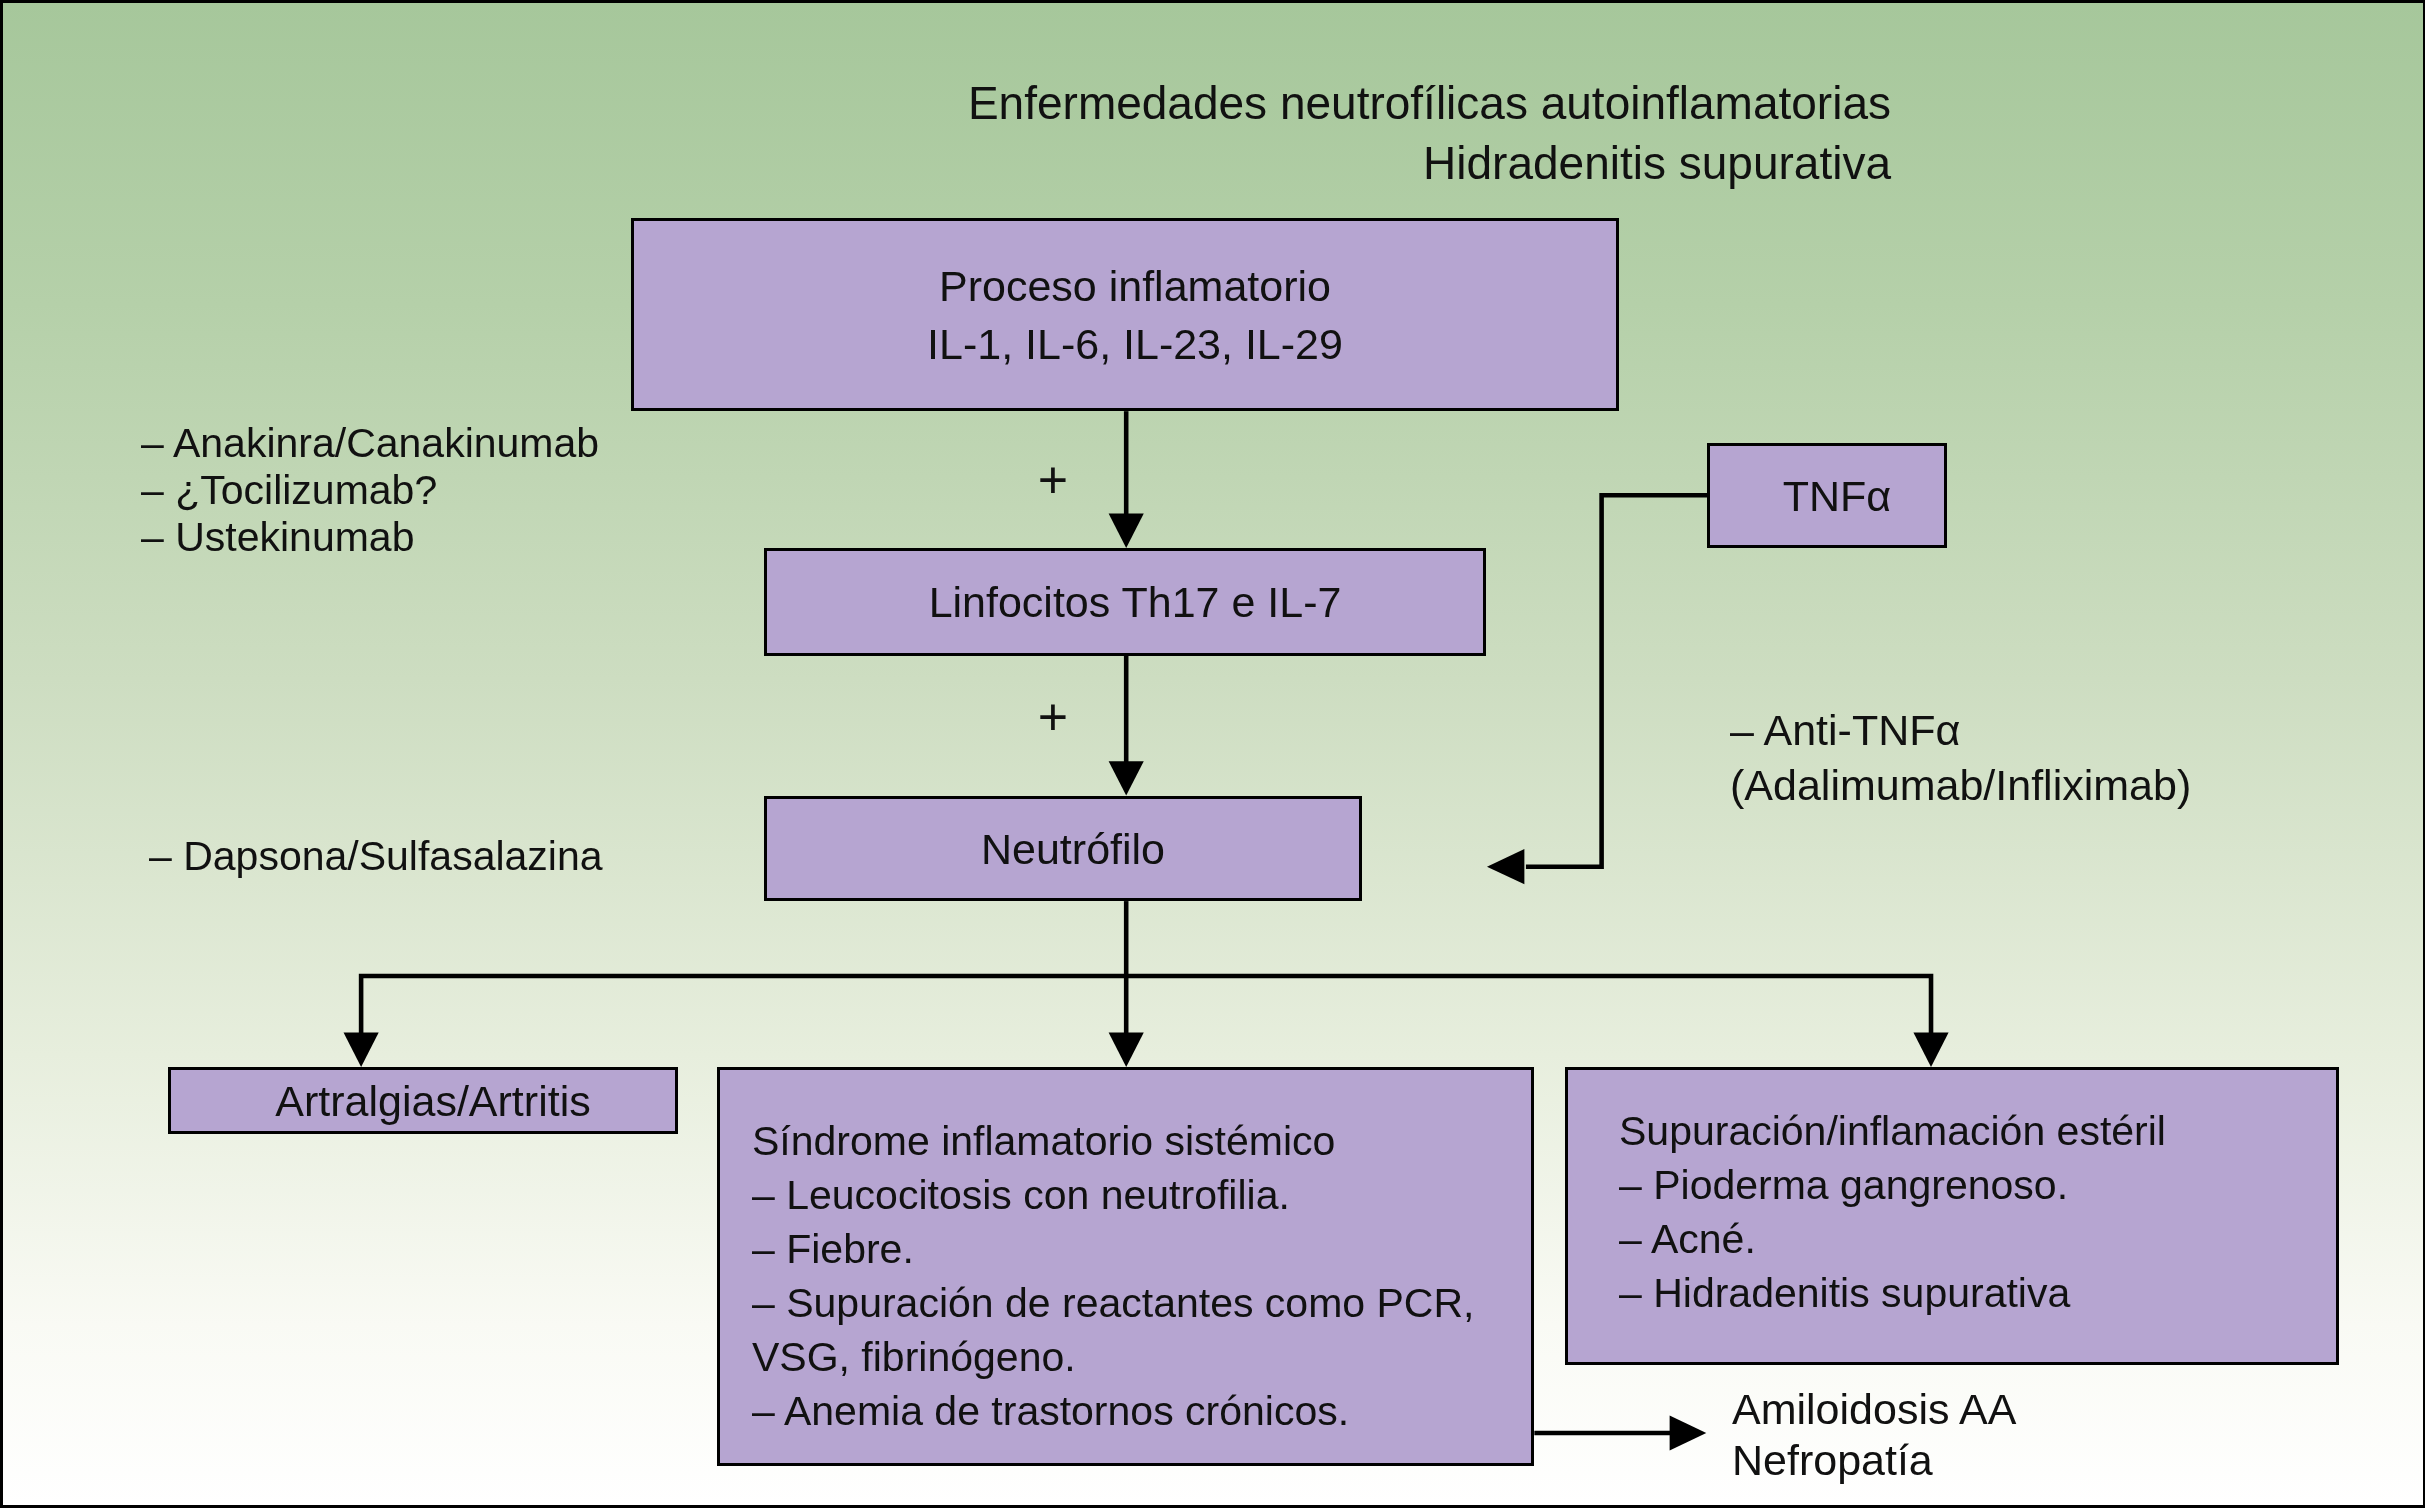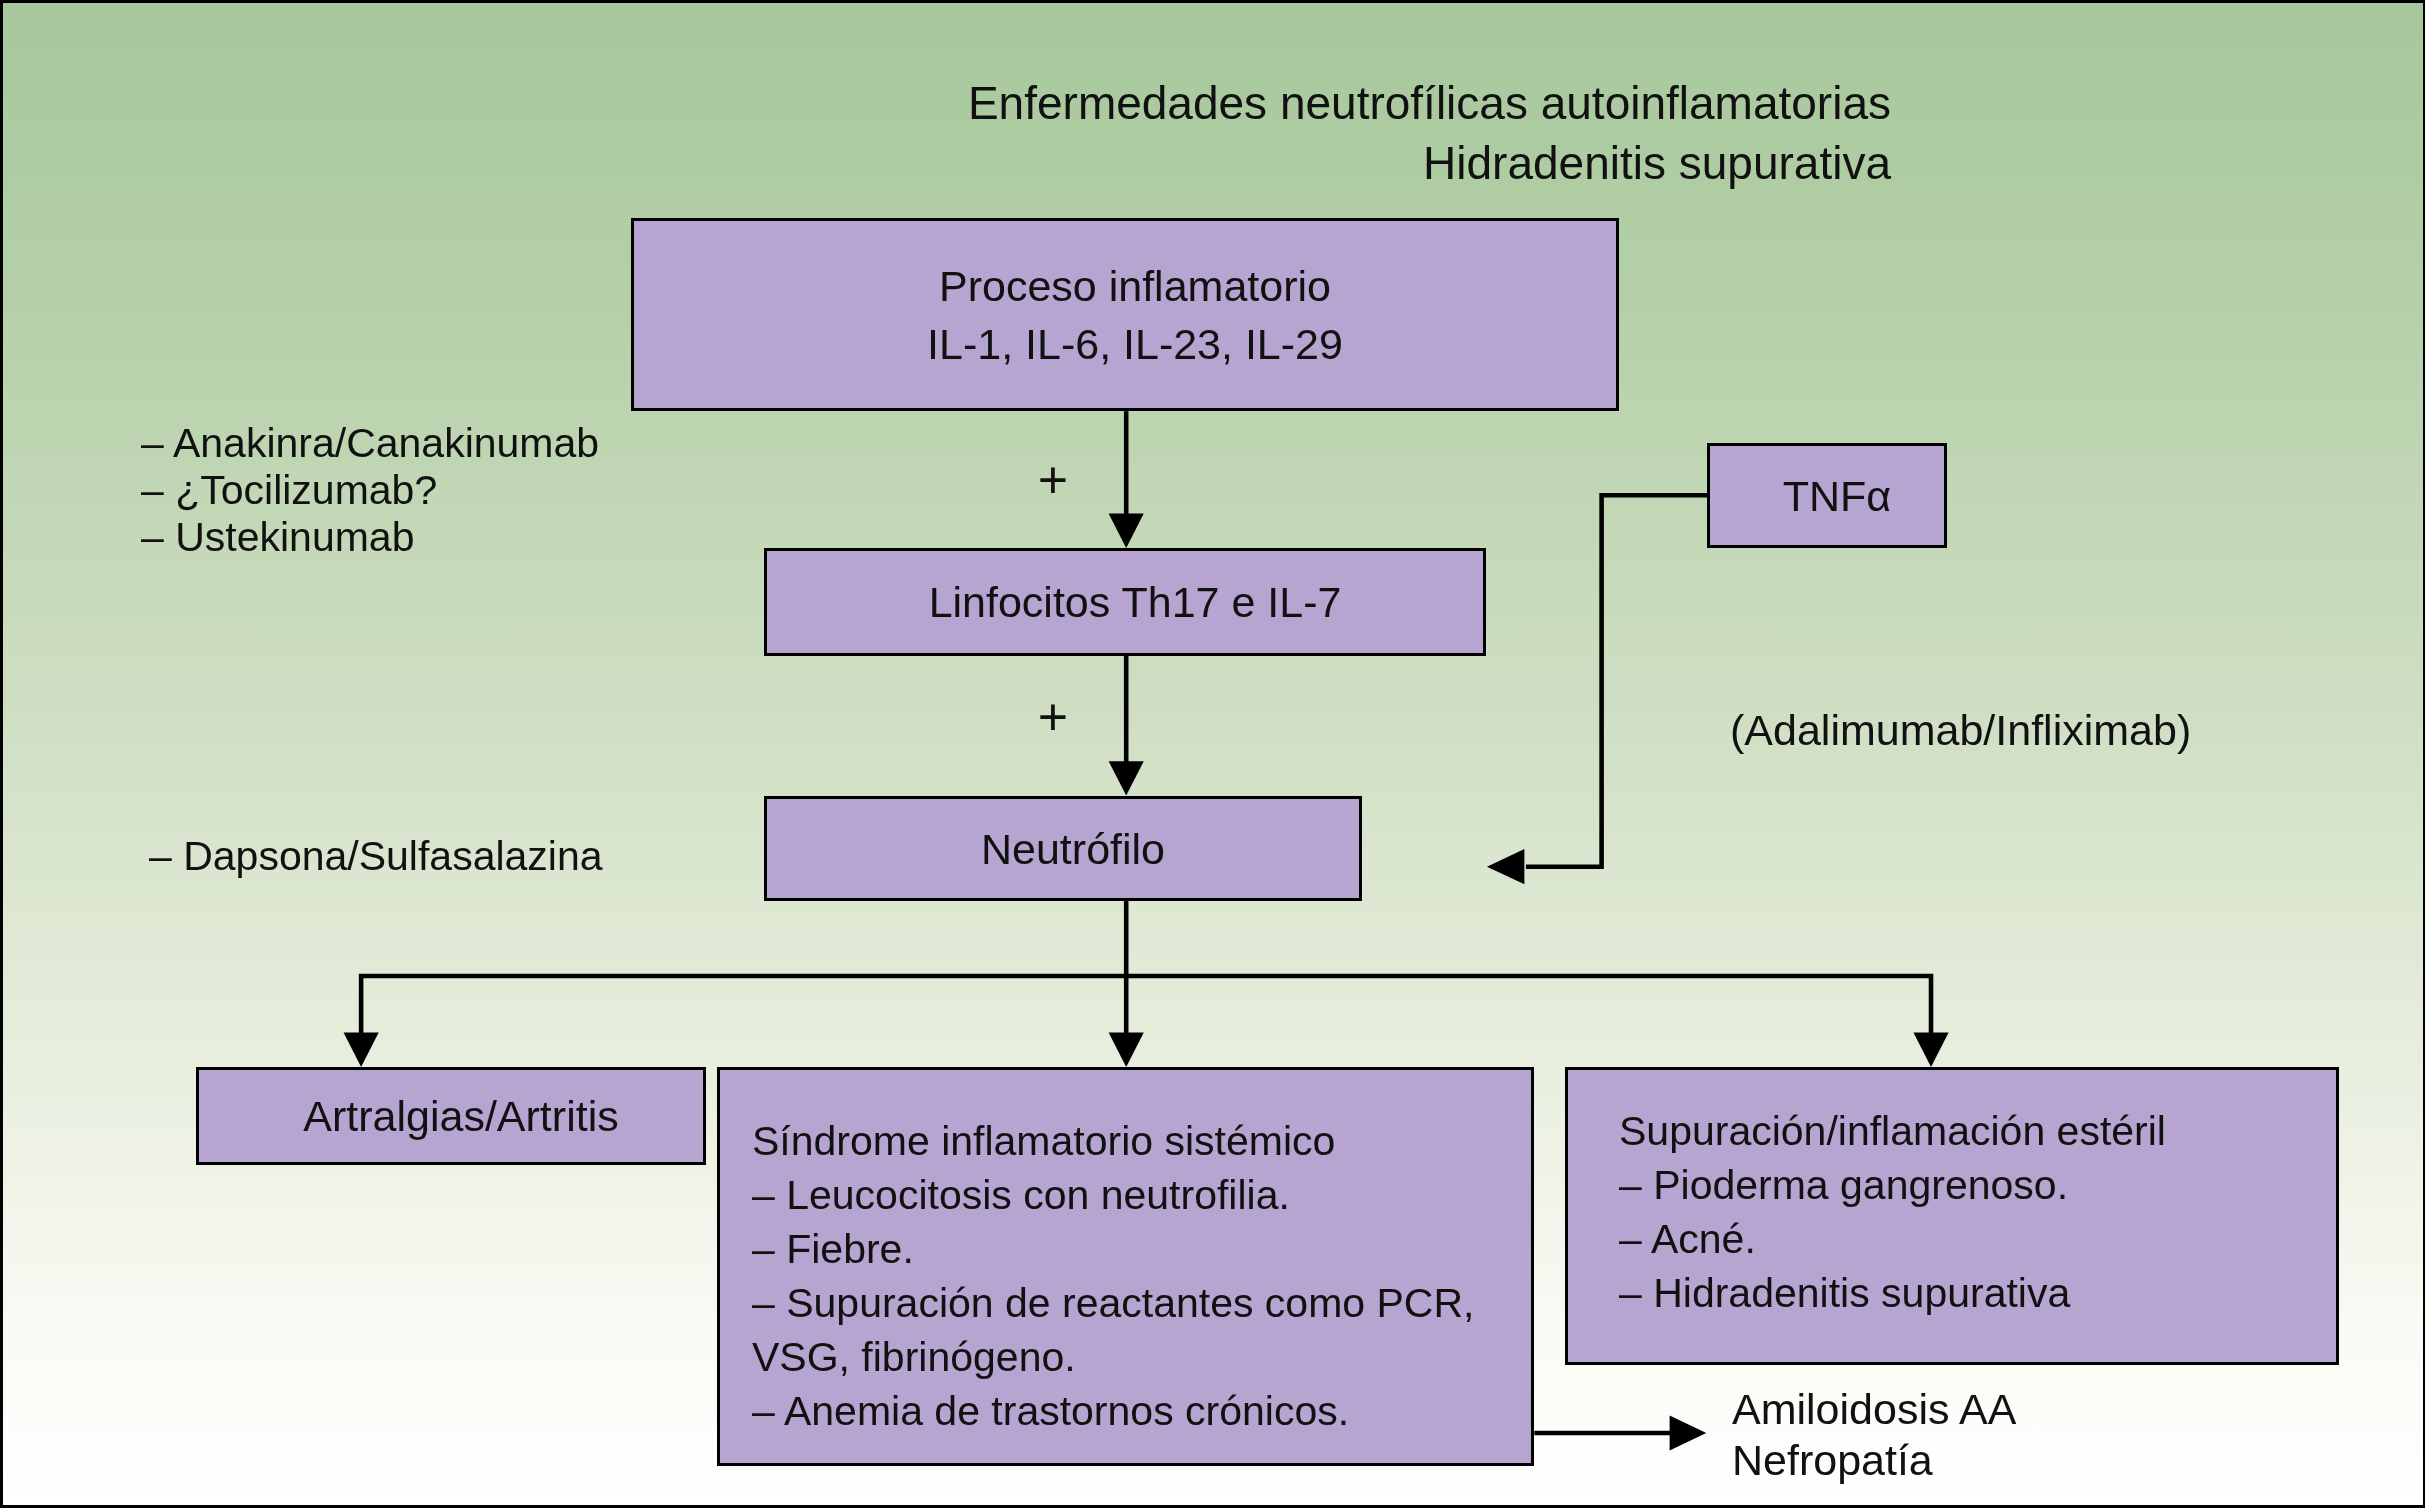--- a/index.html
+++ b/index.html
@@ -71,21 +71,21 @@
     width: 84px;
     text-align: center;
     font-size: 52px;
     line-height: 52px;
   }
 
   #box-proceso     { left: 628px;  top: 215px;  width: 988px; height: 193px; }
   #box-linfocitos  { left: 761px;  top: 545px;  width: 722px;  height: 108px; }
   #box-neutrofilo  { left: 761px;  top: 793px; width: 598px;  height: 105px; }
   #box-tnf         { left: 1704px; top: 440px;  width: 240px;  height: 105px; }
-  #box-artralgias  { left: 165px;  top: 1064px; width: 510px;  height: 98px; margin-left: 28px; }
+  #box-artralgias  { left: 165px;  top: 1064px; width: 510px;  height: 67px; }
   #box-sindrome    { left: 714px;  top: 1064px; width: 817px; height: 399px; padding: 44px 32px; }
   #box-supuracion  { left: 1562px; top: 1064px; width: 774px; height: 298px; padding: 34px 51px; }
 
   #drugs-il     { left: 138px;  top: 417px; }
   #drug-dapsona { left: 146px;  top: 830px; }
   #anti-tnf     { left: 1727px; top: 700px;  font-size: 43px; line-height: 55px; }
   #amiloidosis  { left: 1729px; top: 1381px; font-size: 43px; line-height: 51px; }
 
   #plus1 { left: 1008px; top: 451px; }
   #plus2 { left: 1008px; top: 688px; }
@@ -151,20 +151,21 @@
 
   <div class="annot" id="drugs-il">
     <div>– Anakinra/Canakinumab</div>
     <div>– ¿Tocilizumab?</div>
     <div>– Ustekinumab</div>
   </div>
 
   <div class="annot" id="drug-dapsona">– Dapsona/Sulfasalazina</div>
 
   <div class="annot" id="anti-tnf">
+    <div>– Anti-TNFα</div>
     <div>(Adalimumab/Infliximab)</div>
   </div>
 
   <div class="node node-center" id="box-artralgias">
     <div>Artralgias/Artritis</div>
   </div>
 
   <div class="node node-list" id="box-sindrome">
     <div>Síndrome inflamatorio sistémico</div>
     <div>– Leucocitosis con neutrofilia.</div>

